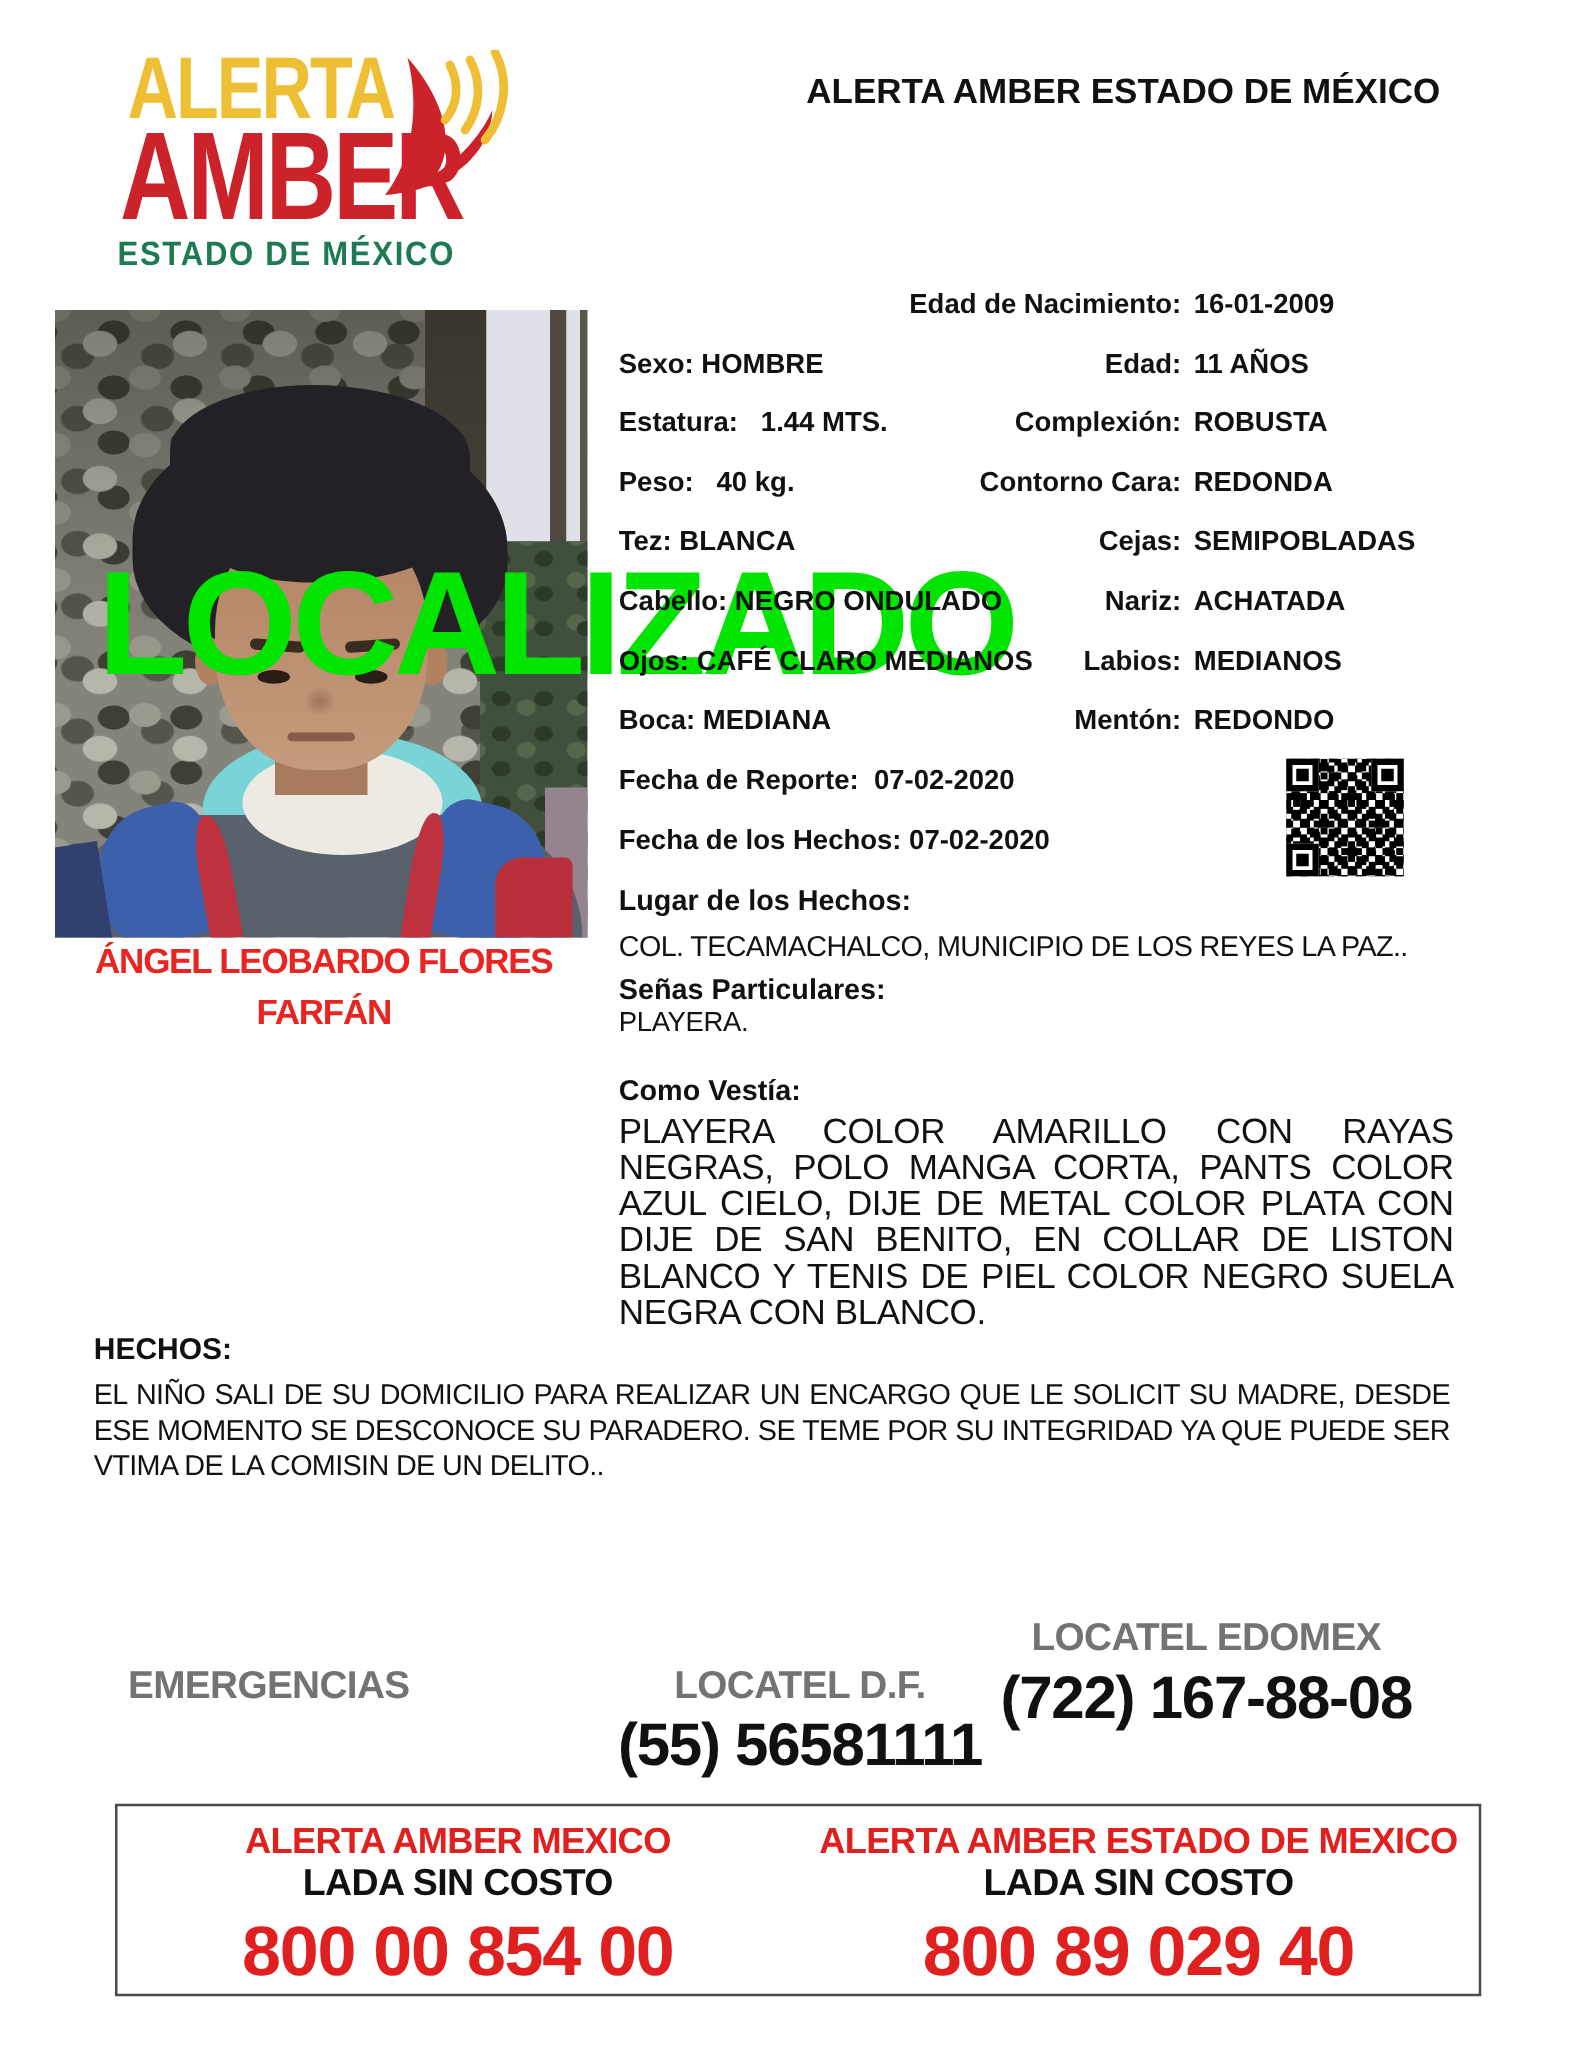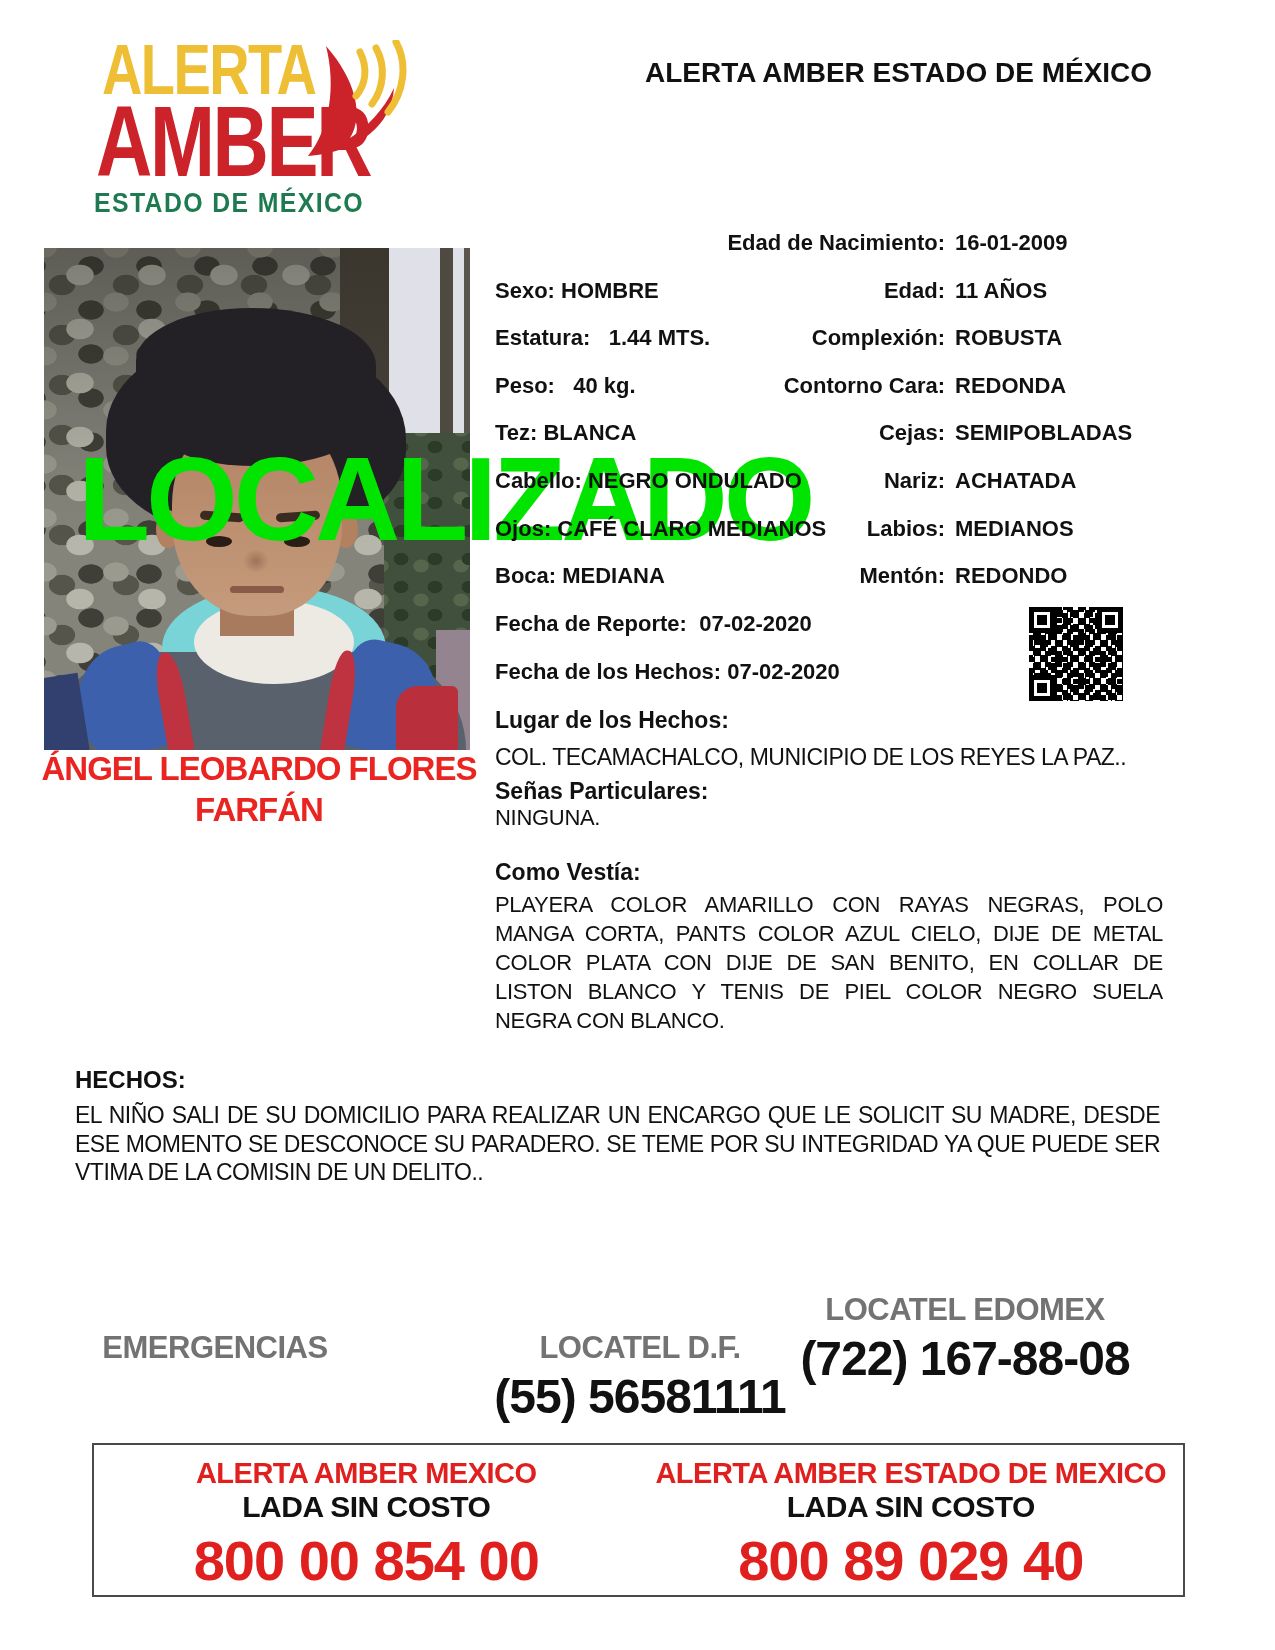--- a/index.html
+++ b/index.html
@@ -56,33 +56,33 @@
   .b-red-l{position:absolute;left:116px;top:404px;width:26px;height:100px;background:#bf3340;border-radius:45% 45% 0 0;transform:rotate(-10deg);}
   .b-hood-r{position:absolute;left:298px;top:396px;width:96px;height:110px;background:#3c60ac;border-radius:25% 55% 35% 0;transform:rotate(13deg);}
   .b-red-r{position:absolute;left:284px;top:402px;width:24px;height:102px;background:#bf3340;border-radius:45% 45% 0 0;transform:rotate(9deg);}
   .b-red-br{position:absolute;left:352px;top:438px;width:62px;height:64px;background:#b92f3c;border-radius:35% 10% 0 0;}
   .b-blue-edge{position:absolute;left:-8px;top:428px;width:48px;height:80px;background:#31406e;transform:rotate(-9deg);}
 
   
   .localizado{left:78px;top:440px;z-index:10;font-weight:bold;font-size:118px;line-height:118px;letter-spacing:-4px;color:#00e400;white-space:nowrap;}
 
   
-  .name{left:28px;top:748px;width:462px;z-index:12;text-align:center;color:#ea2420;font-weight:bold;font-size:33px;line-height:41px;letter-spacing:-1px;}
+  .name{left:28px;top:748px;width:462px;z-index:12;text-align:center;color:#ea2420;font-weight:bold;font-size:28px;line-height:41px;letter-spacing:-1px;}
 
   
   .details{left:495px;top:230px;width:668px;z-index:12;color:#111;}
   .d-row{position:relative;height:47.6px;font-weight:bold;font-size:22px;}
   .d-left{position:absolute;left:0;top:0;}
   .d-rlabel{position:absolute;right:218px;top:0;white-space:nowrap;}
   .d-rvalue{position:absolute;left:460px;top:0;white-space:nowrap;}
   .d-line{position:relative;height:48px;font-weight:bold;font-size:22px;}
   .d-heading{font-weight:bold;font-size:23px;}
   .d-place-value{font-size:23px;letter-spacing:-0.5px;white-space:nowrap;margin-top:10px;height:34px;}
   .d-plain{font-size:22px;letter-spacing:-0.3px;}
-  .d-vestia{font-size:22px;line-height:29px;letter-spacing:-0.3px;text-align:justify;margin-top:4px;}
+  .d-vestia{font-size:28px;line-height:29px;letter-spacing:-0.3px;text-align:justify;margin-top:4px;}
   .gap28{height:28px;}
 
   
   .qr{left:1029px;top:607px;width:94px;height:94px;z-index:12;
     background-color:#fff;
     background-image:
       repeating-conic-gradient(#000 0 25%, transparent 0 50%),
       repeating-conic-gradient(#000 0 25%, #fff 0 50%);
     background-size:11px 11px,15px 15px;background-position:0 0,4px 3px;}
   .qr-f{position:absolute;width:16px;height:16px;border:5px solid #000;background:#fff;}
@@ -206,21 +206,21 @@
   <div class="d-row">
     <span class="d-left prewrap">Boca: MEDIANA</span>
     <span class="d-rlabel">Mentón:</span>
     <span class="d-rvalue">REDONDO</span>
   </div>
   <div class="d-line prewrap">Fecha de Reporte:  07-02-2020</div>
   <div class="d-line prewrap">Fecha de los Hechos: 07-02-2020</div>
   <div class="d-heading">Lugar de los Hechos:</div>
   <div class="d-place-value prewrap"> COL. TECAMACHALCO, MUNICIPIO DE LOS REYES LA PAZ..</div>
   <div class="d-heading">Señas Particulares:</div>
-  <div class="d-plain">NINGUNA.</div>
+  <div class="d-plain">PLAYERA.</div>
   <div class="gap28"></div>
   <div class="d-heading">Como Vestía:</div>
   <div class="d-vestia">PLAYERA COLOR AMARILLO CON RAYAS NEGRAS, POLO MANGA CORTA, PANTS COLOR AZUL CIELO, DIJE DE METAL COLOR PLATA CON DIJE DE SAN BENITO, EN COLLAR DE LISTON BLANCO Y TENIS DE PIEL COLOR NEGRO SUELA NEGRA CON BLANCO.</div>
 </div>
 
 <div class="abs qr">
   <div class="qr-f tl"></div>
   <div class="qr-f tr"></div>
   <div class="qr-f bl"></div>
 </div>

